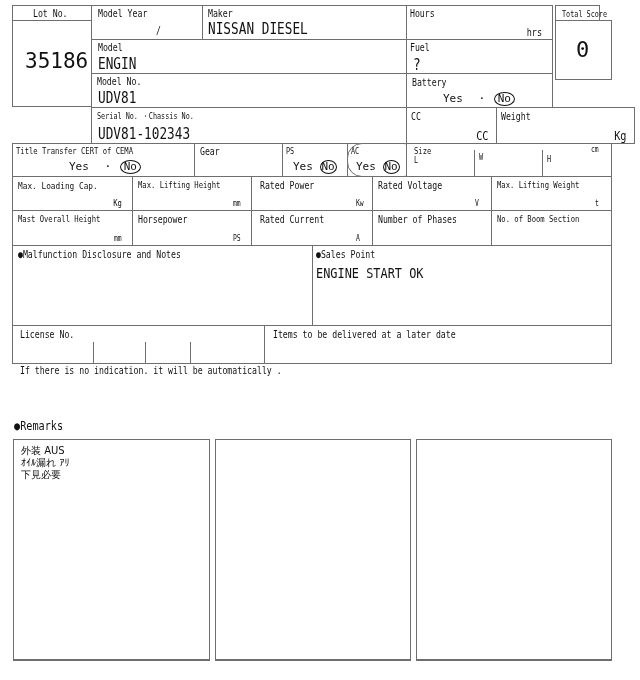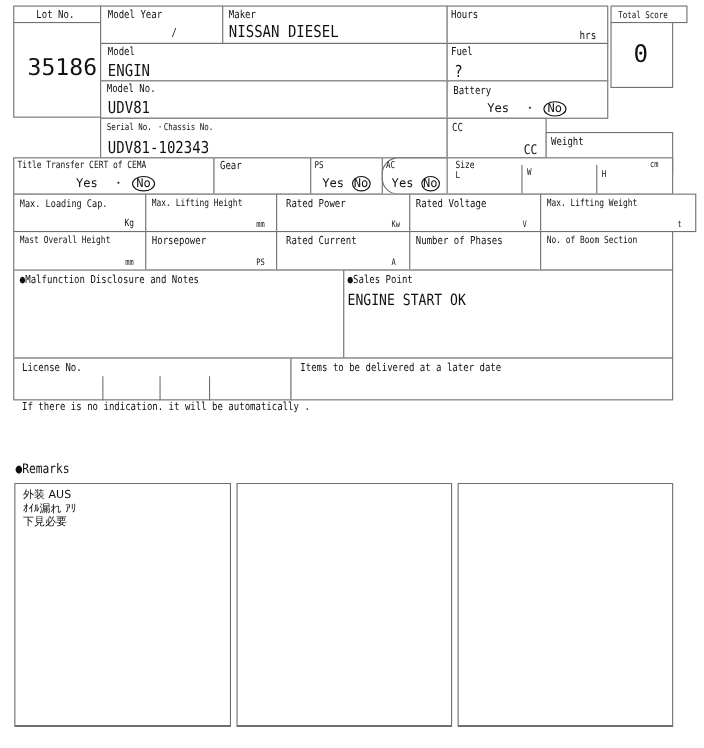--- a/index.html
+++ b/index.html
@@ -34,21 +34,21 @@
 <div class="box" style="left:202px;top:5px;width:205px;height:35px;">
   <span class="t lbl" style="left:5px;top:3px;">Maker</span>
   <span class="t val" style="left:5px;top:16px;">NISSAN DIESEL</span>
 </div>
 
 <div class="box" style="left:406px;top:5px;width:147px;height:35px;">
   <span class="t lbl" style="left:3px;top:3px;">Hours</span>
   <span class="t unit" style="right:10px;top:22px;">hrs</span>
 </div>
 
-<div class="box" style="left:555px;top:5px;width:70px;height:16px;">
+<div class="box" style="left:555px;top:5px;width:45px;height:16px;">
   <span class="t lbl-s" style="left:6px;top:4px;">Total Score</span>
 </div>
 <div class="box" style="left:555px;top:20px;width:57px;height:60px;">
   <span class="t" style="left:20px;top:18px;font-size:22px;">0</span>
 </div>
 
 <div class="box" style="left:91px;top:39px;width:316px;height:35px;">
   <span class="t lbl" style="left:6px;top:3px;">Model</span>
   <span class="t val" style="left:6px;top:17px;">ENGIN</span>
 </div>
@@ -75,21 +75,21 @@
 <div class="box" style="left:91px;top:107px;width:316px;height:37px;">
   <span class="t lbl-s" style="left:5px;top:4px;">Serial No. ・Chassis No.</span>
   <span class="t val" style="left:6px;top:19px;">UDV81-102343</span>
 </div>
 
 <div class="box" style="left:406px;top:107px;width:91px;height:37px;">
   <span class="t lbl" style="left:4px;top:4px;">CC</span>
   <span class="t unit" style="right:8px;top:22px;font-size:12px;">CC</span>
 </div>
 
-<div class="box" style="left:496px;top:107px;width:116px;height:37px;margin-top:13px;">
+<div class="box" style="left:496px;top:107px;width:139px;height:37px;">
   <span class="t lbl" style="left:4px;top:4px;">Weight</span>
   <span class="t unit" style="right:8px;top:22px;font-size:12px;">Kg</span>
 </div>
 
 <div class="box" style="left:12px;top:143px;width:183px;height:34px;">
   <span class="t lbl-s" style="left:3px;top:3px;font-size:9px;">Title Transfer CERT of CEMA</span>
   <span class="t" style="left:56px;top:16px;font-size:11px;">
     <span>Yes</span>
     &nbsp;<span>・</span>
     <span class="circ">No</span>
@@ -135,21 +135,21 @@
   <span class="t unit-s" style="right:10px;top:23px;">mm</span>
 </div>
 <div class="box" style="left:251px;top:176px;width:122px;height:35px;">
   <span class="t lbl" style="left:8px;top:4px;">Rated Power</span>
   <span class="t unit-s" style="right:8px;top:23px;">Kw</span>
 </div>
 <div class="box" style="left:372px;top:176px;width:120px;height:35px;">
   <span class="t lbl" style="left:5px;top:4px;">Rated Voltage</span>
   <span class="t unit-s" style="right:12px;top:23px;">V</span>
 </div>
-<div class="box" style="left:491px;top:176px;width:142px;height:35px;">
+<div class="box" style="left:491px;top:176px;width:121px;height:35px;">
   <span class="t lbl-s" style="left:5px;top:4px;font-size:9px;">Max. Lifting Weight</span>
   <span class="t unit-s" style="right:12px;top:23px;">t</span>
 </div>
 
 <div class="box" style="left:12px;top:210px;width:121px;height:44px;">
   <span class="t lbl-s" style="left:5px;top:4px;font-size:9px;">Mast Overall Height</span>
   <span class="t unit-s" style="right:10px;top:24px;">mm</span>
 </div>
 <div class="box" style="left:132px;top:210px;width:120px;height:36px;padding-left:24px;">
   <span class="t lbl" style="left:5px;top:4px;">Horsepower</span>

